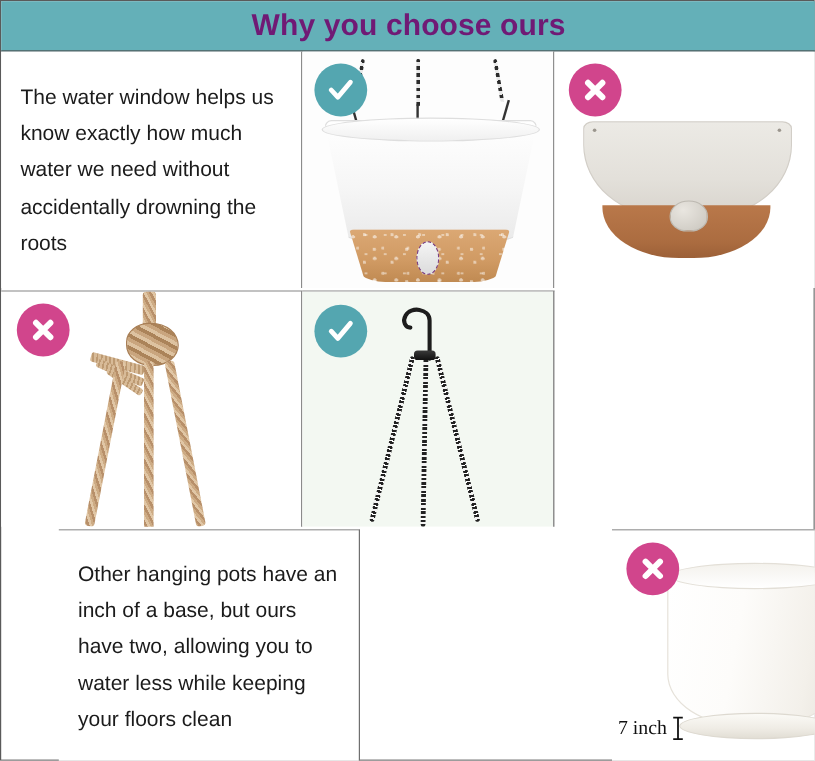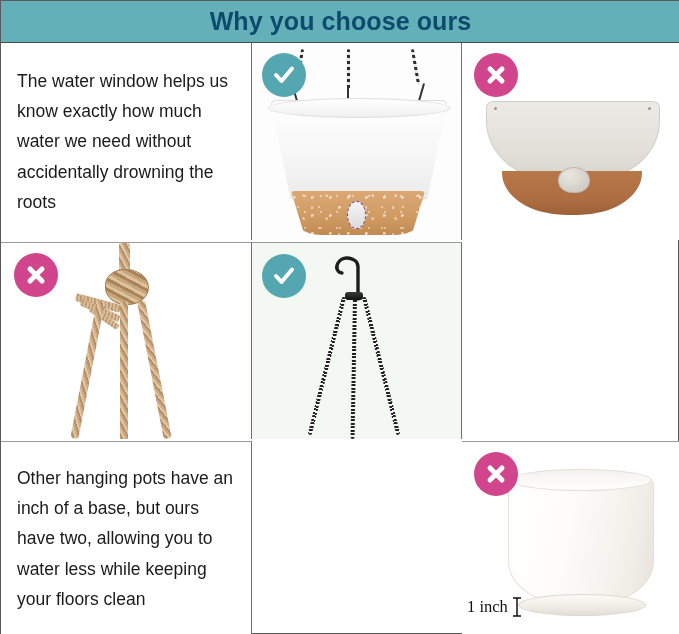--- a/index.html
+++ b/index.html
@@ -8,30 +8,30 @@
        font-family:"Liberation Sans",sans-serif;color:#111;}
 
   #infographic{position:relative;width:679px;height:634px;box-sizing:border-box;
                border:1px solid #5a5a5a;background:#fff;}
 
   
   .header-bar{position:absolute;left:0;top:0;width:679px;height:42px;
               background:#64b0b8;box-sizing:border-box;
               border-bottom:1px solid #4a4a4a;
               display:flex;align-items:center;justify-content:center;}
-  .header-title{font-size:25px;font-weight:600;color:#0c4a6e;letter-spacing:.1px;
+  .header-title{font-size:25px;font-weight:600;color:#701a75;letter-spacing:.1px;
                 white-space:nowrap;}
 
   
   .grid{position:absolute;left:0;top:42px;width:679px;height:592px;}
   .cell{position:absolute;box-sizing:border-box;background:#fff;overflow:hidden;}
 
   .r1{top:0;height:197px;}
   .r2{top:199px;height:197px;}
-  .r3{top:398px;height:194px;}
+  .r3{top:398px;height:194px;margin-left:48px;}
   .c1{left:0;width:251px;}
   .c2{left:251px;width:210px;}
   .c3{left:461px;width:218px;}
   .br{border-right:1px solid #6f6f6f;}
   .bt{border-top:1px solid #9a9a9a;}
 
   
   .text-cell{display:flex;align-items:center;padding:8px 14px 8px 16px;}
   .copy{font-size:17.5px;line-height:1.72;color:#1b1b1b;font-weight:400;}
 
@@ -233,21 +233,21 @@
 
 
     <div class="cell r3 c3 bt">
       <div class="stage">
         <div class="cpot-inner" style="left:52px;top:28px;width:132px;height:22px;"></div>
         <div class="cpot" style="left:46px;top:34px;width:144px;height:128px;"></div>
         <div class="cpot-rim" style="left:48px;top:27px;width:140px;height:20px;"></div>
         <div class="csaucer" style="left:56px;top:152px;width:126px;height:20px;"></div>
       </div>
       <div class="dim" style="left:5px;top:152px;">
-        <span class="dim-label">1 inch</span>
+        <span class="dim-label">7 inch</span>
         <svg class="dim-line" width="12" height="26" viewBox="0 0 12 26">
           <path d="M6 4 L6 22" stroke="#111" stroke-width="1.5"></path>
           <path d="M2 4 L10 4 M2 22 L10 22" stroke="#111" stroke-width="1.5"></path>
         </svg>
       </div>
       <div class="badge cross" style="left:12px;top:10px;">
         <svg width="26" height="26" viewBox="0 0 26 26">
           <path d="M7 7 L19 19 M19 7 L7 19" fill="none" stroke="#fff" stroke-width="5" stroke-linecap="round"></path>
         </svg>
       </div>

